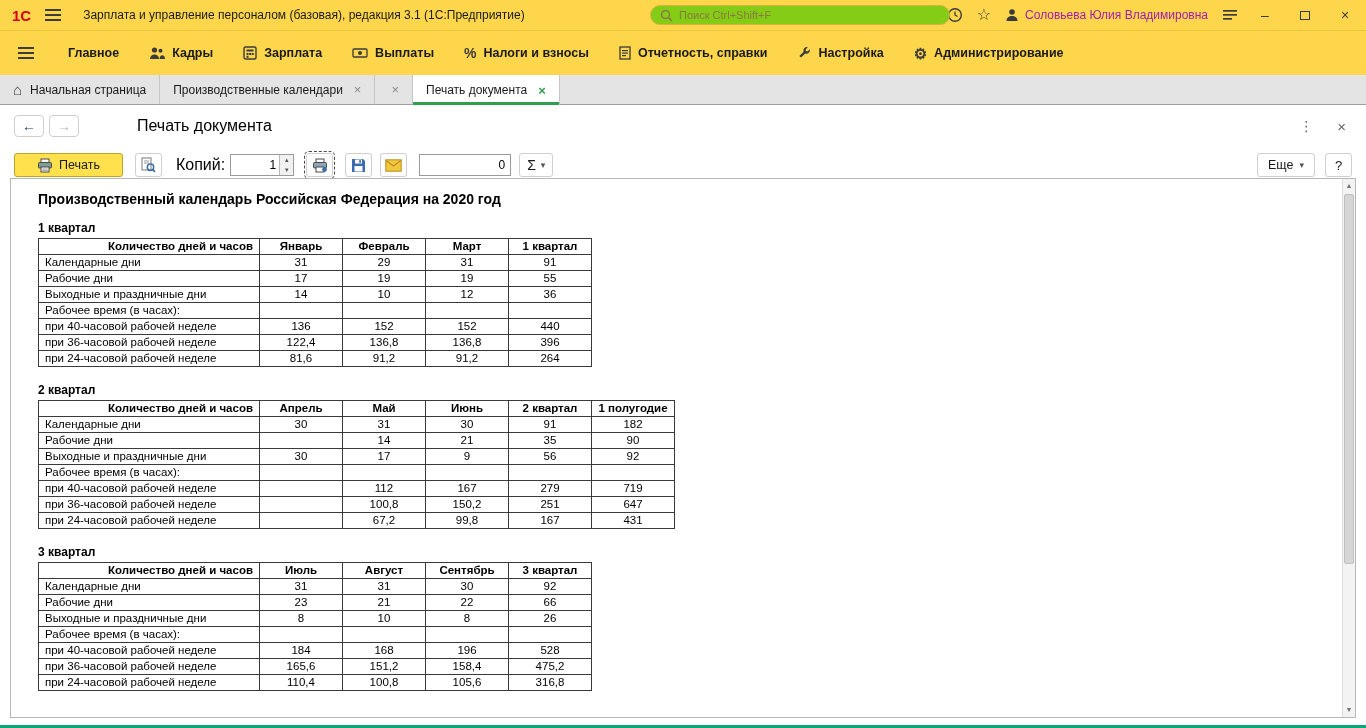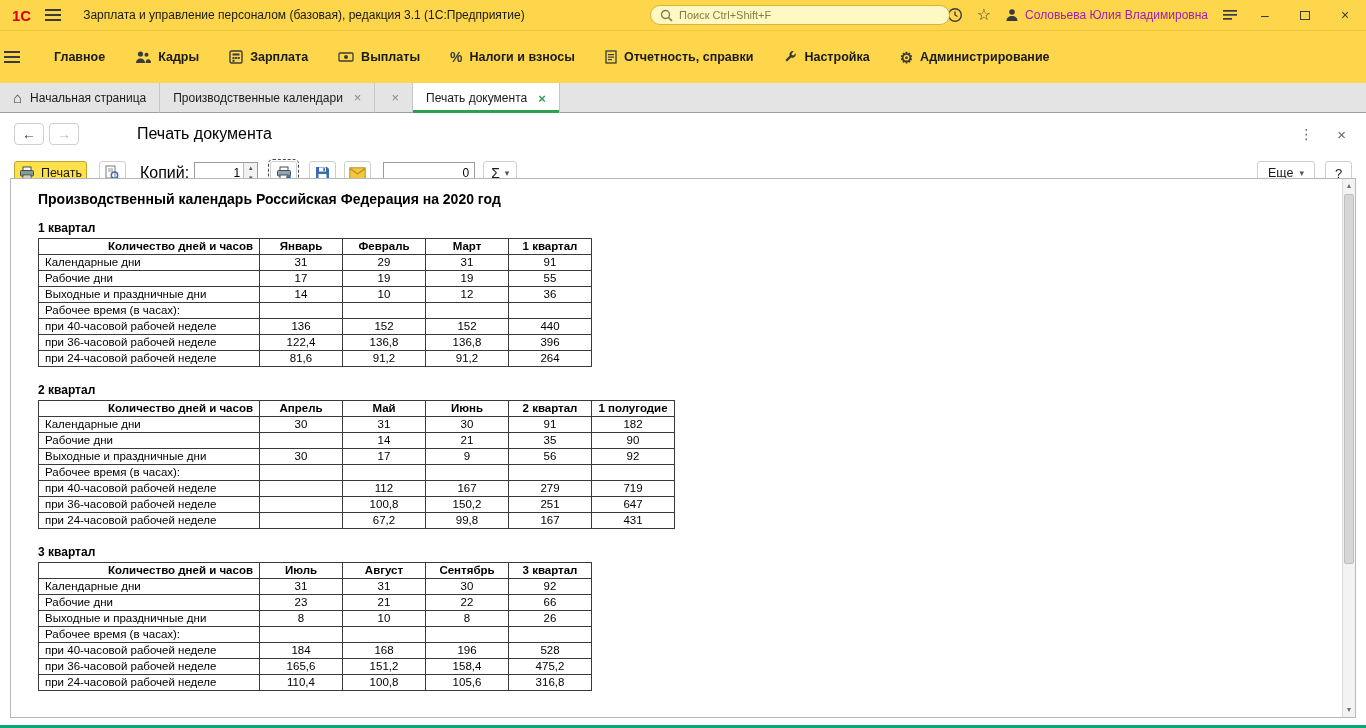--- a/index.html
+++ b/index.html
@@ -6,37 +6,37 @@
   html, body { width: 1366px; height: 728px; overflow: hidden; background: #fff;
     font-family: "Liberation Sans", sans-serif; }
   .window { position: relative; width: 1366px; height: 728px; background: #fff; }
 
   
   .titlebar { height: 30px; background: #fdd64b; display: flex; align-items: center; position: relative; }
   .logo { color: #d6001c; font-weight: bold; font-size: 15px; padding: 0 10px 0 12px; }
   .mainmenu-btn { width: 24px; display: flex; justify-content: center; cursor: pointer; }
   .app-title { font-size: 12px; color: #1a1a1a; margin-left: 18px; white-space: nowrap; }
   .search-box { position: absolute; left: 650px; top: 5px; width: 300px; height: 20px;
-    background: #fef9c3; border: 1px solid #d8b23c; border-radius: 10px;
+    background: #84cc16; border: 1px solid #d8b23c; border-radius: 10px;
     display: flex; align-items: center; padding: 0 9px; gap: 6px; }
   .search-box input { flex: 1; border: none; background: transparent; outline: none;
     font-size: 11px; color: #6e6134; font-family: "Liberation Sans", sans-serif; }
   .search-box input::placeholder { color: #8a7a42; }
   .tb-right { margin-left: auto; display: flex; align-items: center; gap: 14px; padding-right: 8px; }
   .service-circle { width: 19px; height: 19px; border-radius: 50%; background: #2e9e4f;
     color: #fff; font-size: 8px; display: flex; align-items: center; justify-content: center; }
   .glyph { color: #3b3b3b; }
   .star-glyph { font-size: 16px; line-height: 16px; }
   .user-chip { display: flex; align-items: center; gap: 6px; font-size: 12px; color: #a21caf; }
   .win-btn { width: 26px; text-align: center; font-size: 14px; color: #3b3b3b; cursor: pointer; }
   .max-box { display: inline-block; width: 10px; height: 9px; border: 1.4px solid #3b3b3b; }
 
   
-  .menubar { height: 53px; background: #fdd64b; border-top: 1px solid #eec63e;
-    display: flex; align-items: center; gap: 30px; }
+  .menubar { height: 45px; background: #fdd64b; border-top: 1px solid #eec63e;
+    display: flex; align-items: center; gap: 30px; padding-left: 14px; }
   .menu-item { display: flex; align-items: center; gap: 7px; font-size: 12.5px;
     font-weight: bold; color: #1a1a1a; cursor: pointer; white-space: nowrap; }
   .pct { font-size: 14px; font-weight: bold; color: #3b3b3b; }
   .gear-glyph { font-size: 15px; line-height: 15px; }
 
   
   .tabbar { height: 30px; background: #e4e4e4; display: flex; align-items: stretch; }
   .tab { display: flex; align-items: center; gap: 8px; padding: 0 13px; font-size: 12px;
     color: #1a1a1a; border-right: 1px solid #c6c6c6; border-bottom: 1px solid #9f9f9f;
     cursor: pointer; white-space: nowrap; position: relative; }
@@ -56,21 +56,21 @@
   .nav-btn.fwd { color: #b9b9b9; }
   .page-title { font-size: 16px; color: #000; margin-left: 58px; }
   .ph-right { margin-left: auto; display: flex; align-items: center; gap: 24px; padding-right: 6px; }
   .dots-glyph { font-size: 14px; color: #666; cursor: pointer; }
   .x-glyph { font-size: 15px; color: #666; cursor: pointer; }
 
   
   .toolbar { height: 36px; display: flex; align-items: center; padding: 0 14px; background: #fff; }
   .btn { display: flex; align-items: center; gap: 6px; height: 24px; border-radius: 3px;
     font-size: 12.5px; color: #1a1a1a; cursor: pointer; }
-  .btn-print { background: #ffe14d; border: 1px solid #c0a32e; padding: 0 4px; }
+  .btn-print { background: #ffe14d; border: 1px solid #c0a32e; padding: 0 22px; }
   .icon-btn { min-width: 27px; height: 24px; border: 1px solid #cfcfcf; border-radius: 3px;
     background: #fff; display: flex; align-items: center; justify-content: center; cursor: pointer; }
   .icon-btn.focused { outline: 1px dashed #4a4a4a; outline-offset: 1px; }
   .copies-label { font-size: 16px; margin-left: 14px; margin-right: 5px; }
   .spin-wrap { width: 64px; height: 22px; border: 1px solid #9a9a9a; position: relative; background: #fff; }
   .spin-wrap input { width: 100%; height: 100%; border: none; outline: none; text-align: right;
     padding-right: 17px; font-size: 12px; font-family: "Liberation Sans", sans-serif; }
   .spin { position: absolute; right: 0; top: 0; bottom: 0; width: 14px;
     border-left: 1px solid #b9b9b9; display: flex; flex-direction: column; background: #f2f2f2; }
   .spin div { flex: 1; font-size: 7px; line-height: 9px; text-align: center; color: #555; cursor: pointer; }

